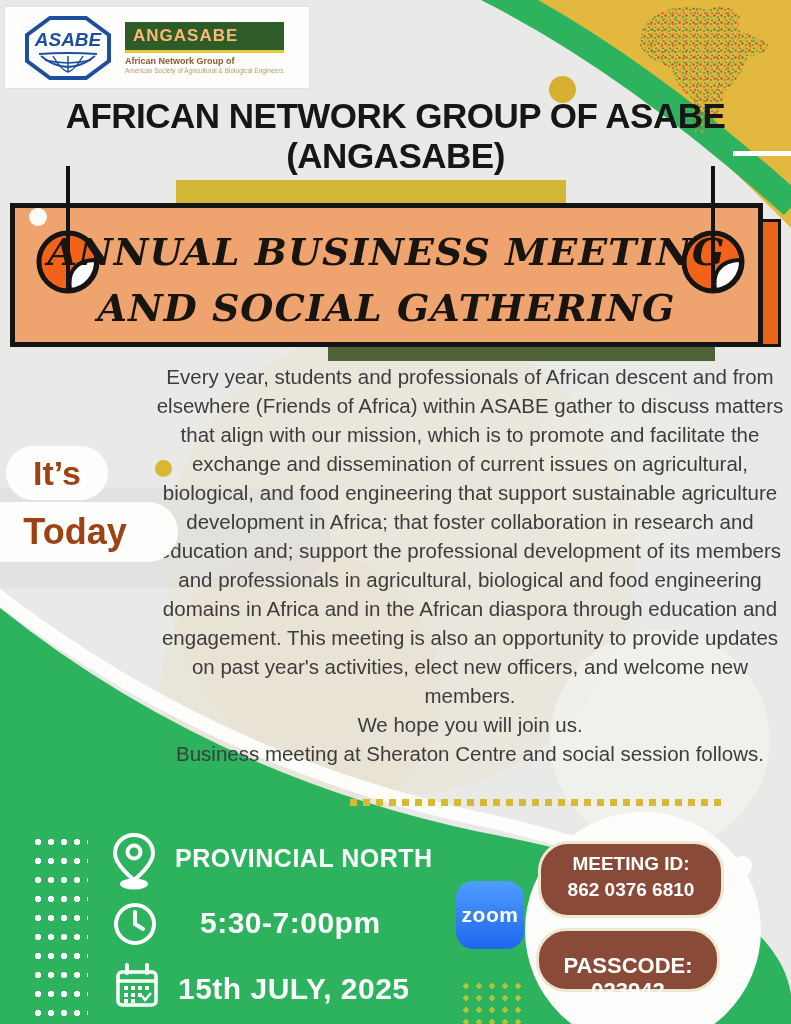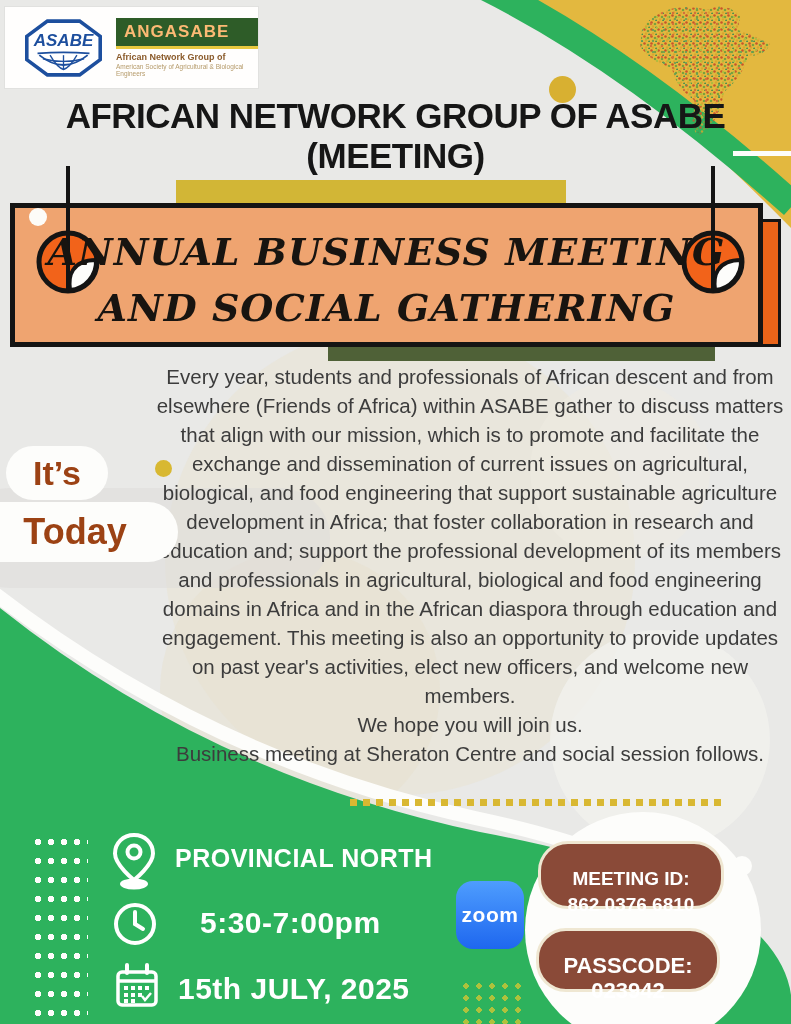--- a/index.html
+++ b/index.html
@@ -4,21 +4,21 @@
 <style>
   html,body{margin:0;padding:0;}
   body{font-family:"Liberation Sans",sans-serif;}
   #page{position:relative;width:791px;height:1024px;background:#e9e9e7;overflow:hidden;}
   .abs{position:absolute;}
 
   
   .blob{position:absolute;border-radius:50%;}
 
   
-  #logo-card{left:5px;top:7px;width:253px;height:81px;background:#fffefd;display:flex;align-items:center;box-shadow:0 0 0 1px rgba(0,0,0,0.03);}
+  #logo-card{left:5px;top:7px;width:304px;height:81px;background:#fffefd;display:flex;align-items:center;box-shadow:0 0 0 1px rgba(0,0,0,0.03);}
   #asabe-emblem{margin-left:20px;}
   #angasabe-block{margin-left:14px;display:flex;flex-direction:column;}
   #angasabe-green{background:#2e5c28;color:#fdba74;font-weight:bold;font-size:17px;letter-spacing:1px;padding:4px 22px 4px 8px;border-bottom:3px solid #e8c93e;}
   #angasabe-sub1{font-size:9px;font-weight:bold;color:#8a5a2a;margin-top:3px;}
   #angasabe-sub2{font-size:6.5px;color:#b59a6a;margin-top:1px;}
 
   
   #main-title{left:0;top:96px;width:791px;text-align:center;color:#161616;font-weight:bold;font-size:35px;line-height:40px;letter-spacing:-0.5px;}
 
   
@@ -48,21 +48,21 @@
   #loc-text{left:175px;top:844px;font-size:25px;}
   #time-text{left:200px;top:906px;font-size:30px;}
   #date-text{left:178px;top:972px;font-size:30px;}
   #white-dots{left:34px;top:838px;width:54px;height:186px;background-image:radial-gradient(circle 3.4px at 4px 4px,#fdfdfb 99%,transparent);background-size:13px 19px;}
   #green-dots{left:462px;top:982px;width:64px;height:46px;background-image:radial-gradient(circle 2.9px at 4px 4px,#aec23c 99%,transparent);background-size:13px 12px;}
   #white-circle{left:525px;top:812px;width:236px;height:236px;border-radius:50%;background:#fdfdfb;}
   #corner-white-dot{left:732px;top:856px;width:20px;height:20px;border-radius:50%;background:#fdfdfb;}
 
   #zoom-logo{left:456px;top:881px;width:68px;height:68px;border-radius:17px;background:linear-gradient(180deg,#4e9dfe,#1e67ef);display:flex;align-items:center;justify-content:center;color:#fff;font-weight:bold;font-size:21px;letter-spacing:0.5px;}
   .cred-badge{background:#8a4a38;border:3px solid #efe7d2;border-radius:30px;color:#fff;font-weight:bold;text-align:center;box-sizing:border-box;}
-  #badge-id{left:538px;top:841px;width:186px;height:68px;font-size:19px;line-height:26px;padding-top:22px;}
+  #badge-id{left:538px;top:841px;width:186px;height:77px;font-size:19px;line-height:26px;padding-top:7px;}
   #badge-pass{left:536px;top:928px;width:184px;height:64px;font-size:22px;line-height:25px;padding-top:22px;}
 
   #white-line-right{left:733px;top:151px;width:58px;height:5px;background:#fdfdfb;}
   svg{display:block;}
 </style>
 </head>
 <body>
 
 <div id="page">
 
@@ -116,21 +116,21 @@
     </svg>
     <div id="angasabe-block">
       <div id="angasabe-green">ANGASABE</div>
       <div id="angasabe-sub1">African Network Group of</div>
       <div id="angasabe-sub2">American Society of Agricultural &amp; Biological Engineers</div>
     </div>
   </div>
 
   <div id="main-title" class="abs">
     <div>AFRICAN NETWORK GROUP OF ASABE</div>
-    <div>(MEETING)</div>
+    <div>(ANGASABE)</div>
   </div>
   <div id="yellow-dot-top" class="abs"></div>
 
   <div id="yellow-bar" class="abs"></div>
   <div id="fold-strip" class="abs"></div>
   <div id="banner" class="abs"></div>
   <div class="hang-string abs" style="left:66px;"></div>
   <div class="hang-string abs" style="left:711px;"></div>
   <svg class="abs" style="left:35px;top:220px;" width="66" height="78" viewBox="0 0 66 78">
     <line x1="33" y1="0" x2="33" y2="70" stroke="#141414" stroke-width="4"></line>

